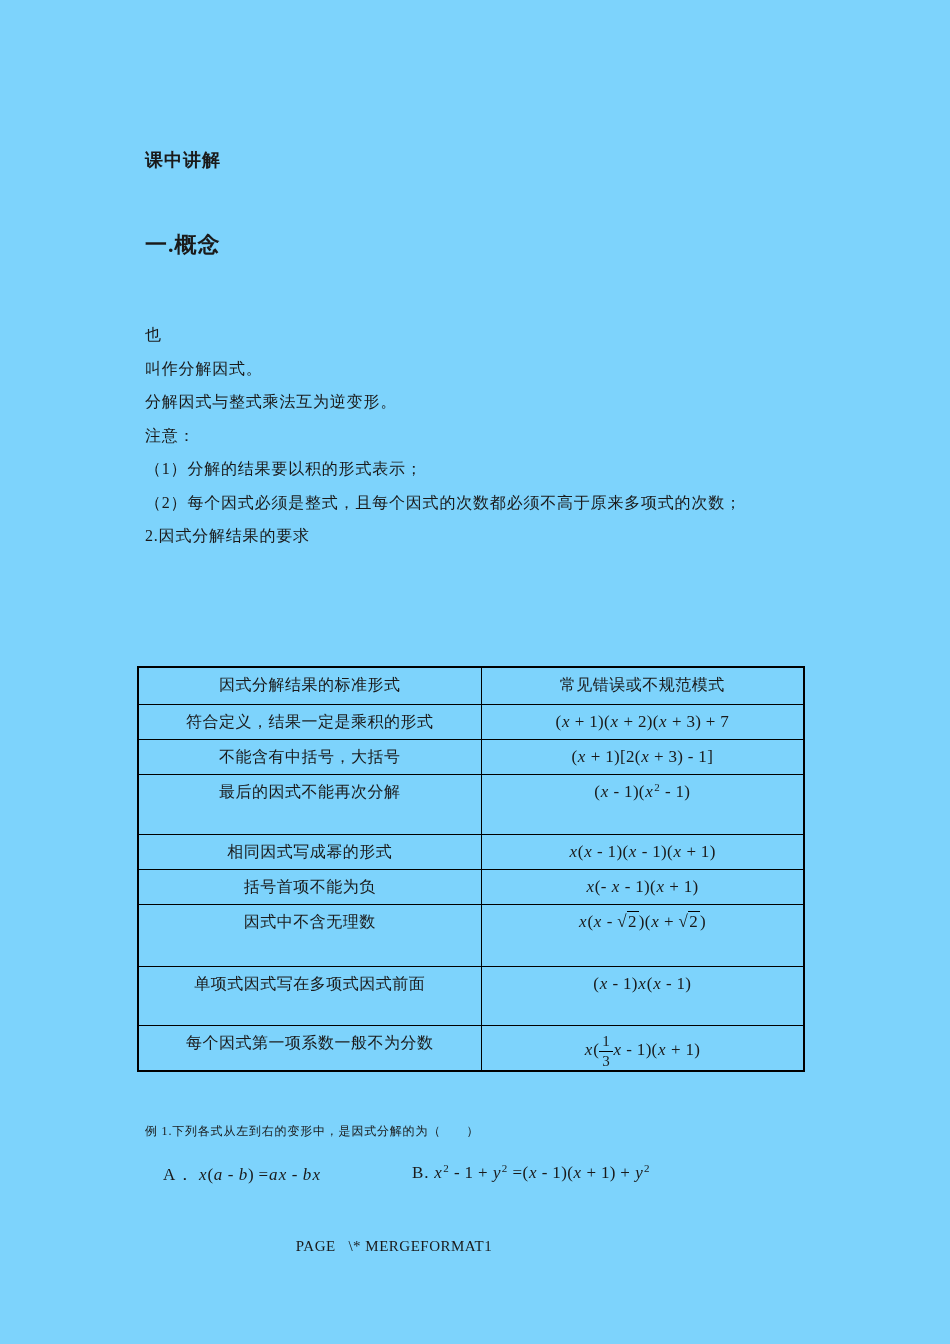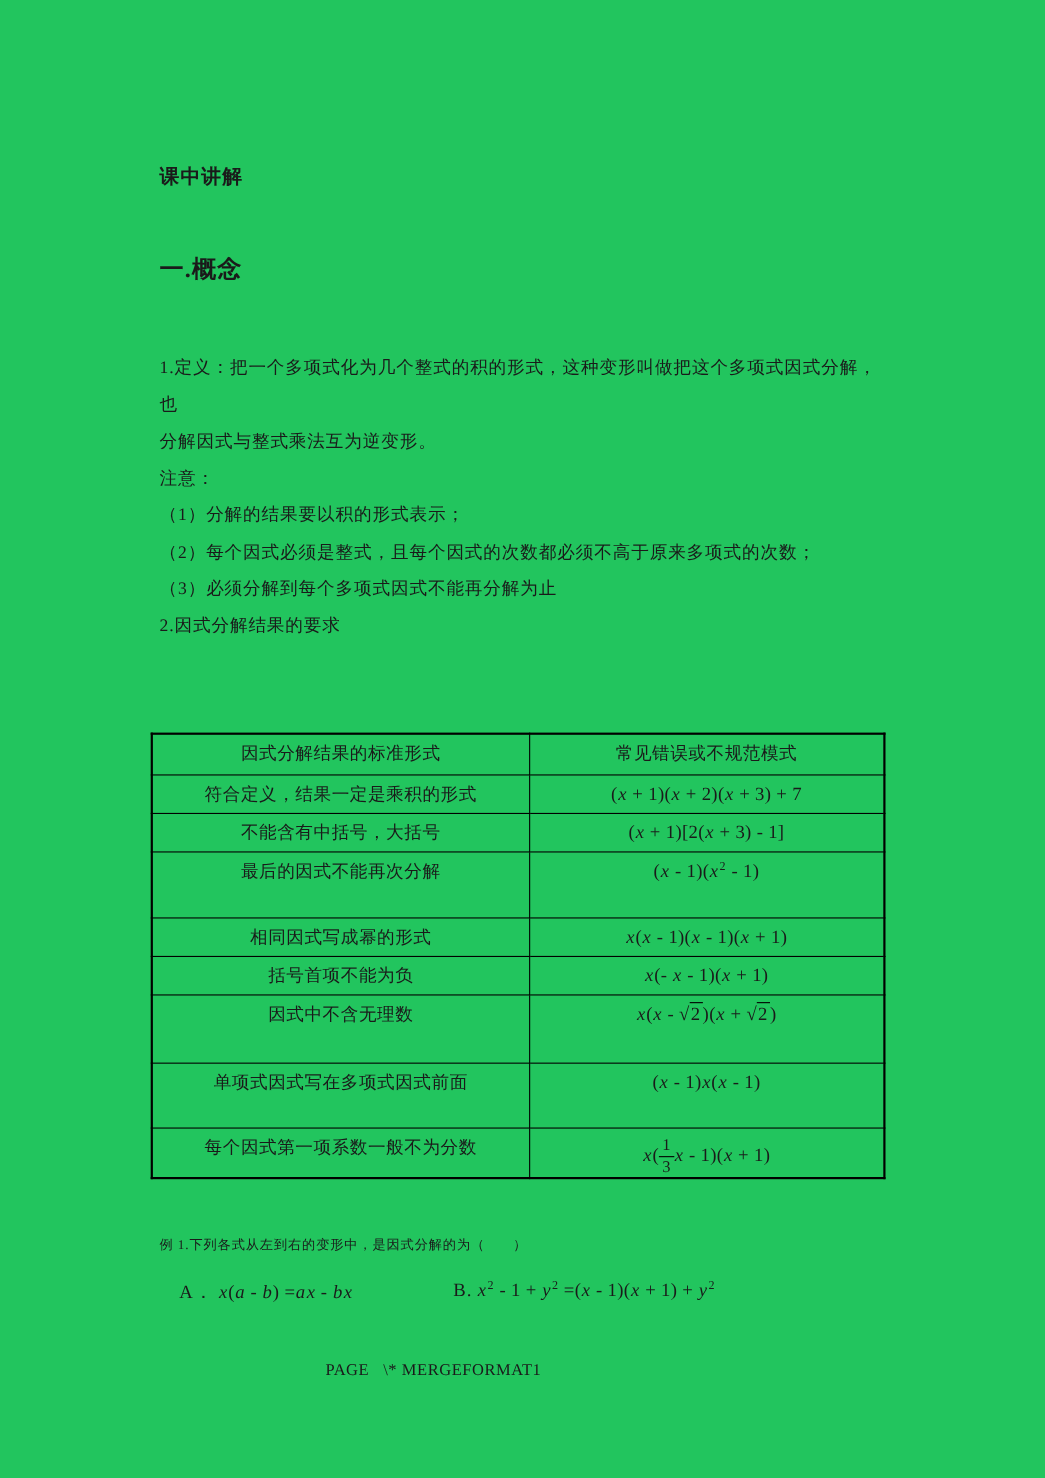--- a/index.html
+++ b/index.html
@@ -1,20 +1,20 @@
 <!DOCTYPE html>
 <html><head>
 <meta charset="utf-8">
 <style>
   * { margin:0; padding:0; box-sizing:border-box; }
   html,body { background:#ffffff; }
   .page {
     position:relative;
     width:950px; height:1344px;
-    background:#22c55e;
+    background:#7dd3fc;
     color:#1a1a1a;
     font-family:"Liberation Serif","DejaVu Serif",serif;
     overflow:hidden;
   }
   .doc-title {
     position:absolute; top:148px; left:145px;
     font-size:18px; font-weight:bold; letter-spacing:1px;
   }
   .section-heading {
     position:absolute; top:230px; left:145px;
@@ -79,27 +79,26 @@
 </head>
 <body>
 
 <div class="page">
 
   <div class="doc-title">课中讲解</div>
 
   <div class="section-heading">一.概念</div>
 
   <div class="para">
-      <div>1.定义：把一个多项式化为几个整式的积的形式，这种变形叫做把这个多项式因式分解，</div>
       <div>也</div>
+      <div>叫作分解因式。</div>
       <div>分解因式与整式乘法互为逆变形。</div>
       <div>注意：</div>
       <div>（1）分解的结果要以积的形式表示；</div>
       <div>（2）每个因式必须是整式，且每个因式的次数都必须不高于原来多项式的次数；</div>
-      <div>（3）必须分解到每个多项式因式不能再分解为止</div>
       <div>2.因式分解结果的要求</div>
     </div>
 
   <table class="rules">
     <colgroup>
         <col class="c1">
         <col class="c2">
       </colgroup>
     <thead>
       <tr>

